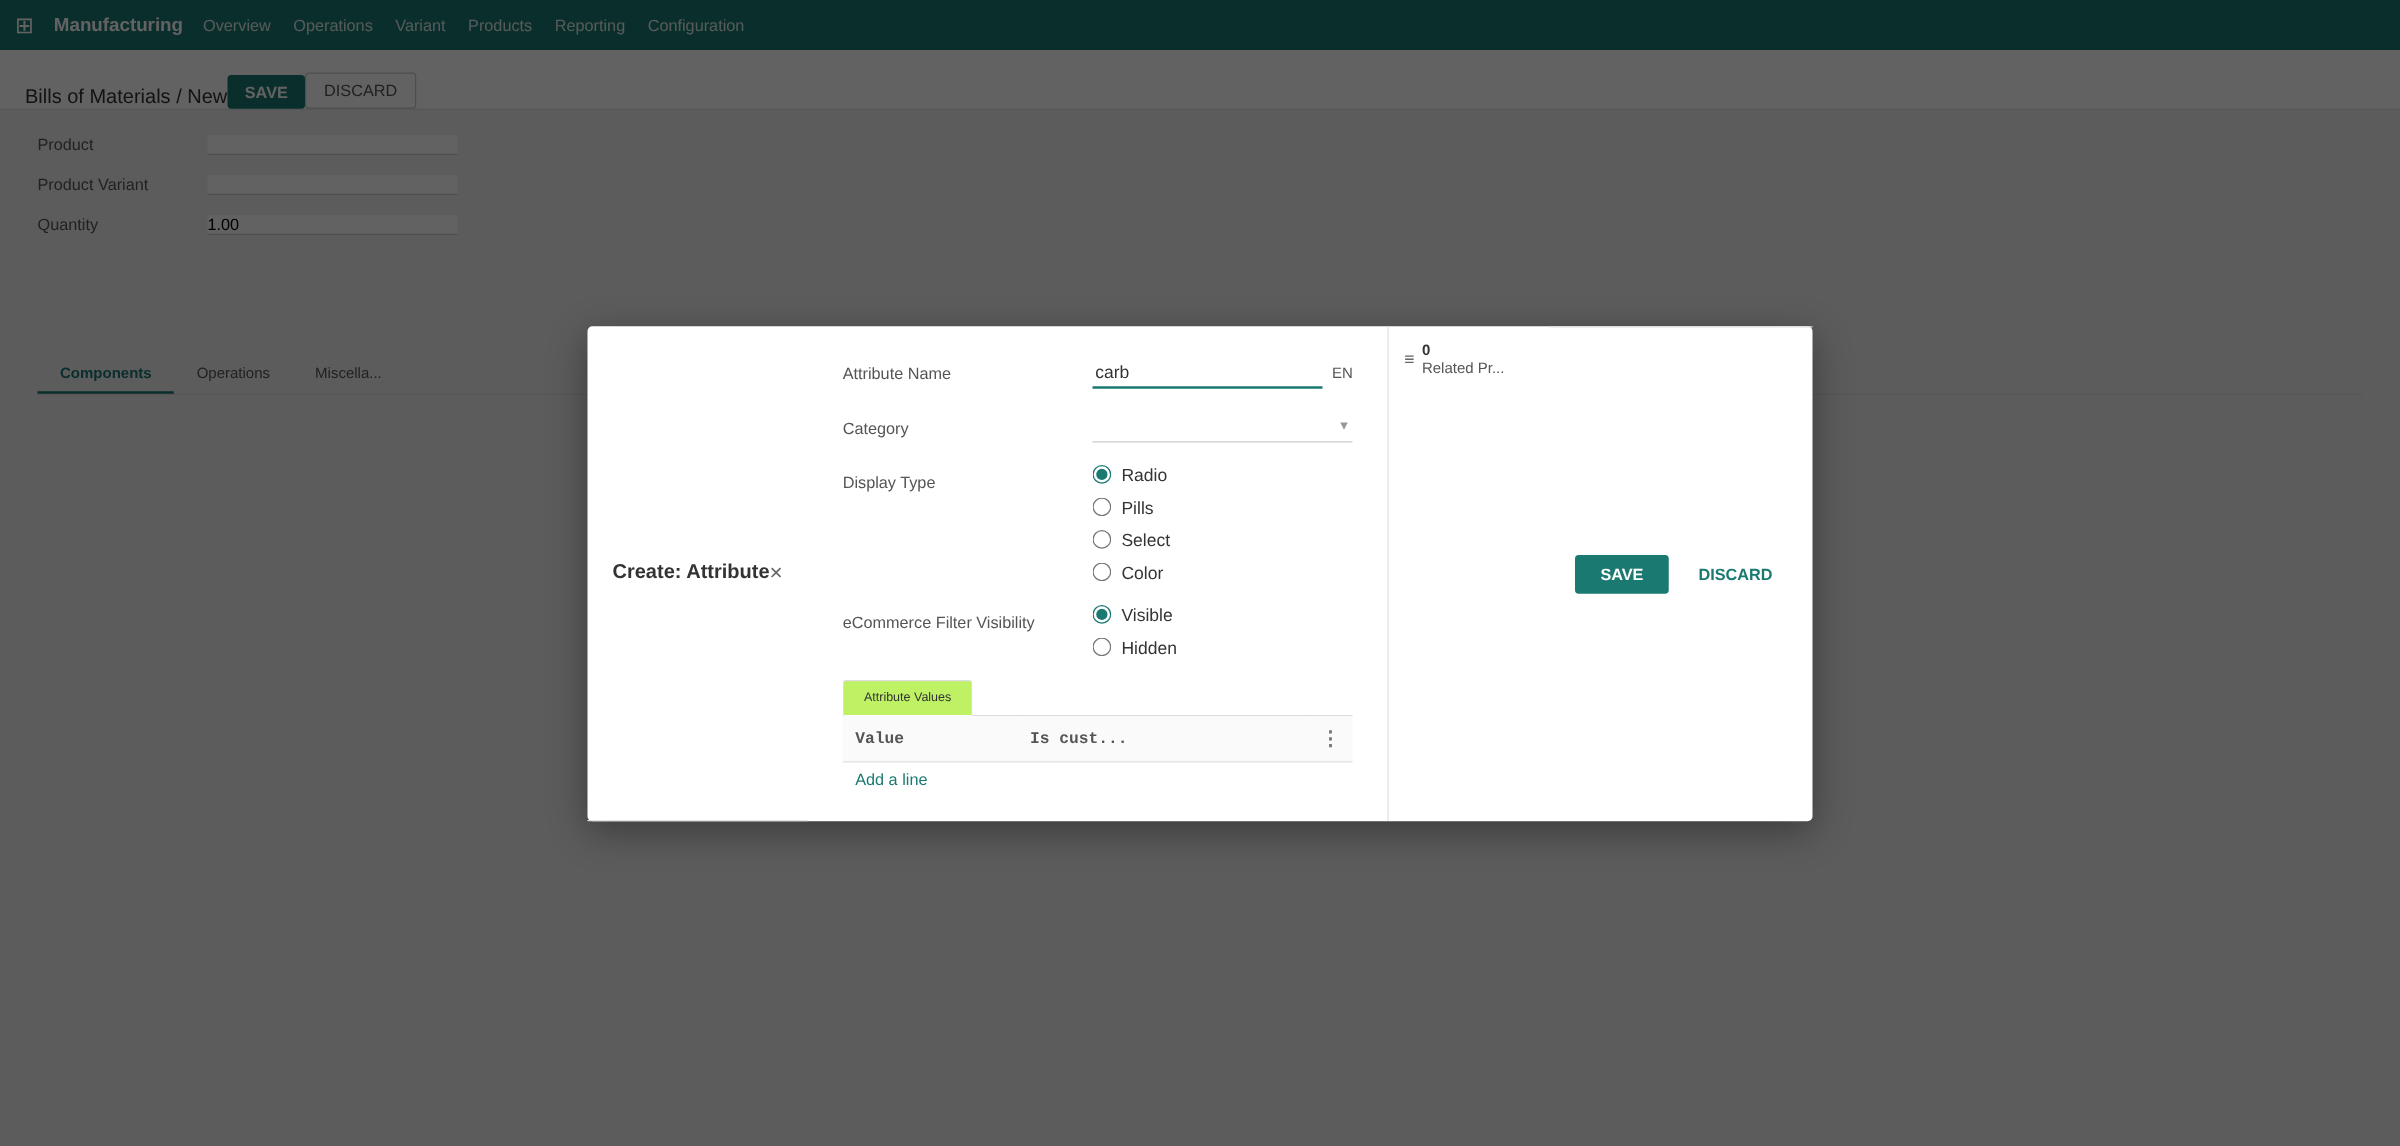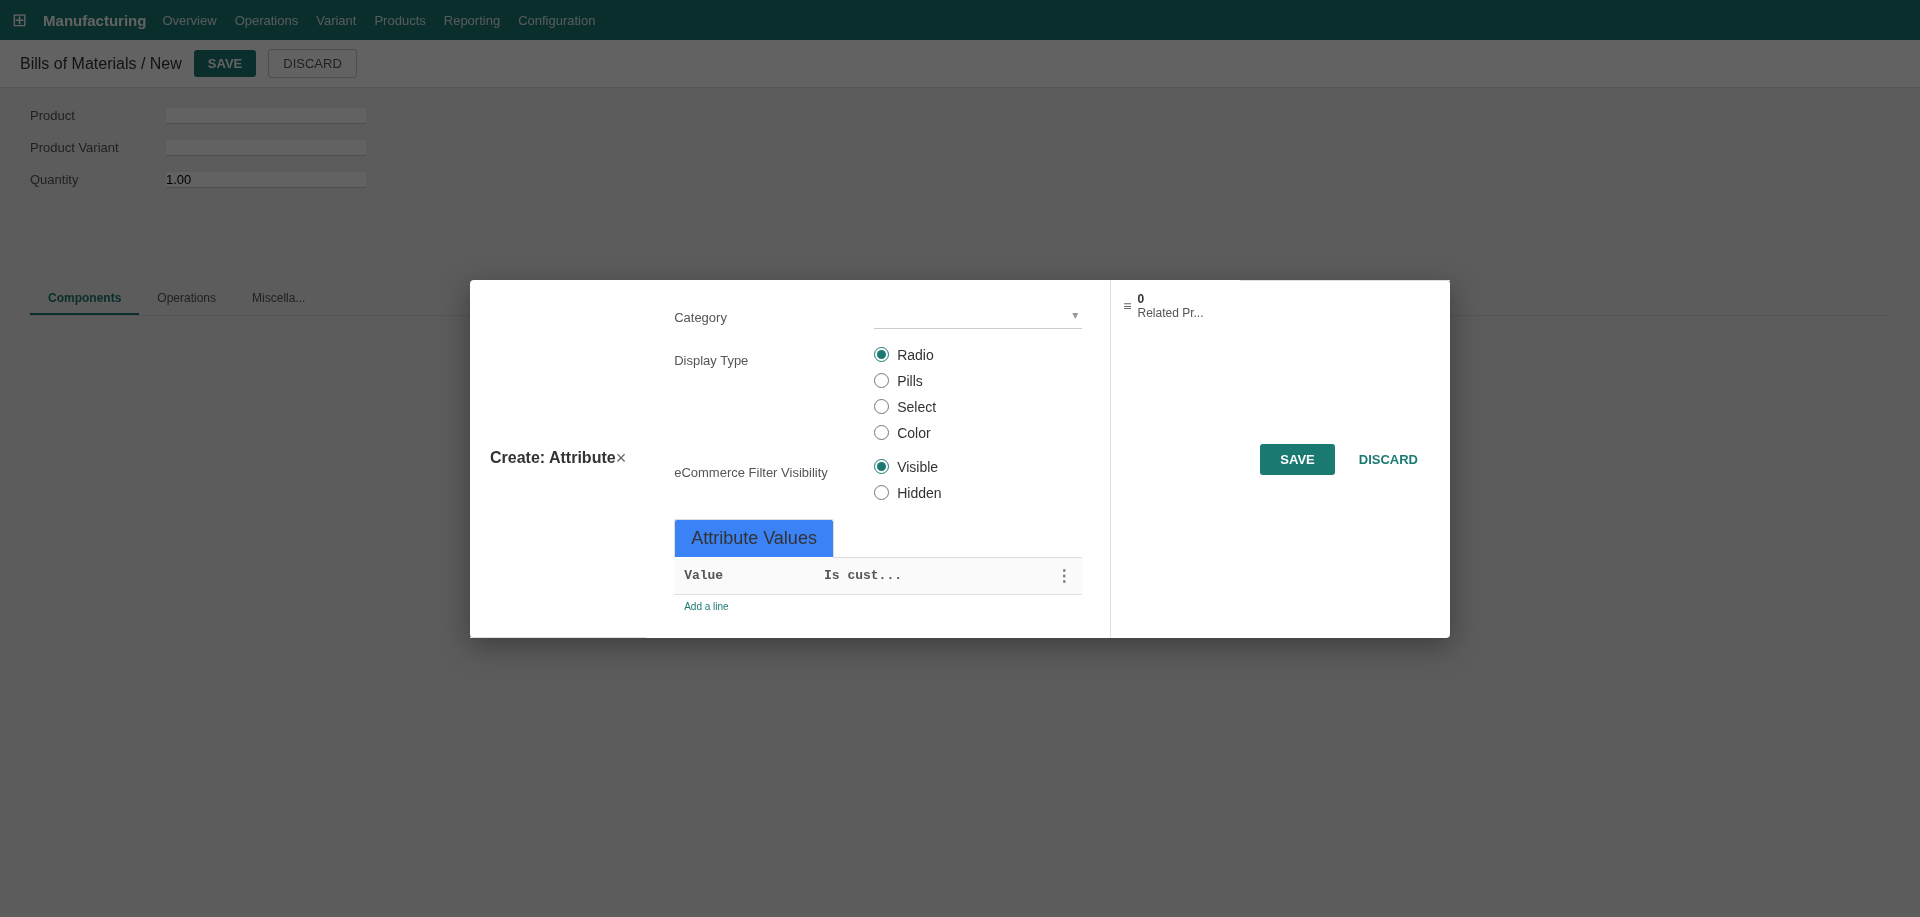--- a/index.html
+++ b/index.html
@@ -18,21 +18,21 @@
       display: flex; align-items: center; padding: 0 12px; gap: 16px;
       color: white; font-size: 13px;
     }
     .app-menu-icon { font-size: 18px; cursor: pointer; }
     .app-title { font-size: 15px; font-weight: 600; text-align: center; }
     .app-nav { display: flex; gap: 18px; font-size: 13px; justify-content: space-between; }
     .app-nav span { opacity: 0.85; cursor: pointer; }
     .app-subbar {
       height: 48px;
       background: white;
-      display: flex; align-items: center; padding: 0 20px; gap: 12px;
+      display: flex; align-items: flex-end; padding: 0 20px; 
       border-bottom: 1px solid #e0e0e0;
     }
     .app-breadcrumb { font-size: 16px; color: #333; }
     .btn-save { background: #1a7a72; color: white; border: none; padding: 6px 14px; border-radius: 3px; cursor: pointer; font-size: 13px; font-weight: 600; }
     .btn-discard { background: none; border: 1px solid #ccc; color: #555; padding: 6px 14px; border-radius: 3px; cursor: pointer; font-size: 13px; }
     .app-form { padding: 20px 30px; }
     .form-row { display: flex; gap: 16px; margin-bottom: 16px; align-items: flex-start; }
     .form-label { width: 120px; font-size: 13px; color: #555; }
     .form-underline { border: none; border-bottom: 1px solid #ccc; outline: none; width: 200px; font-size: 13px; }
     .app-tabs { display: flex; gap: 0; border-bottom: 1px solid #ddd; margin: 16px 30px 0; }
@@ -149,39 +149,39 @@
       width: 15px; height: 15px; cursor: pointer;
     }
     .radio-option label { font-size: 14px; color: #333; cursor: pointer; }
 
     
     .attr-values-section { margin-top: 12px; }
     .attr-tab-bar { border-bottom: 1px solid #ddd; }
     .attr-tab {
       display: inline-block;
       padding: 8px 16px;
-      font-size: 18px; color: #333;
+      font-size: 10px; color: #333;
       border: 1px solid #ddd; border-bottom: none;
       border-radius: 3px 3px 0 0;
-      background: #3b82f6;
+      background: #bef264;
       cursor: pointer;
     }
     .attr-tab.active {
       border-bottom: 1px solid white;
       font-weight: 500;
       margin-bottom: -1px;
     }
 
     .attr-table { width: 100%; border-collapse: collapse; margin-top: 0; font-family: Liberation Mono, monospace; }
     .attr-table th {
       text-align: left; font-size: 13px; font-weight: 600; color: #555;
       padding: 8px 10px; border-bottom: 1px solid #e0e0e0;
       background: #fafafa;
     }
-    .add-line-link { color: #1a7a72; font-size: 10px; cursor: pointer; padding: 6px 10px; display: inline-block; }
+    .add-line-link { color: #1a7a72; font-size: 13px; cursor: pointer; padding: 6px 10px; display: inline-block; }
 
     .th-more { text-align: right; width: 30px; }
     .more-icon { font-size: 16px; color: #777; cursor: pointer; }
 
     
     .modal-footer {
       padding: 14px 20px;
       border-top: 1px solid #e0e0e0;
       display: flex; gap: 12px; align-items: center;
       flex-shrink: 0;
@@ -250,20 +250,29 @@
 
     <div class="modal-header">
       <span class="modal-title">Create: Attribute</span>
       <button class="modal-close">×</button>
     </div>
 
     <div class="modal-body">
 
       <div class="modal-main">
 
+        <div class="modal-field-row">
+          <div class="modal-field-label">Attribute Name</div>
+          <div class="modal-field-content">
+            <div class="attr-name-row">
+              <input type="text" class="attr-name-input" value="carb" style="">
+              <span class="en-badge">EN</span>
+            </div>
+          </div>
+        </div>
 
         <div class="modal-field-row">
           <div class="modal-field-label">Category</div>
           <div class="modal-field-content category-wrapper">
             <select class="category-select">
               <option value=""></option>
             </select>
           </div>
         </div>
 

